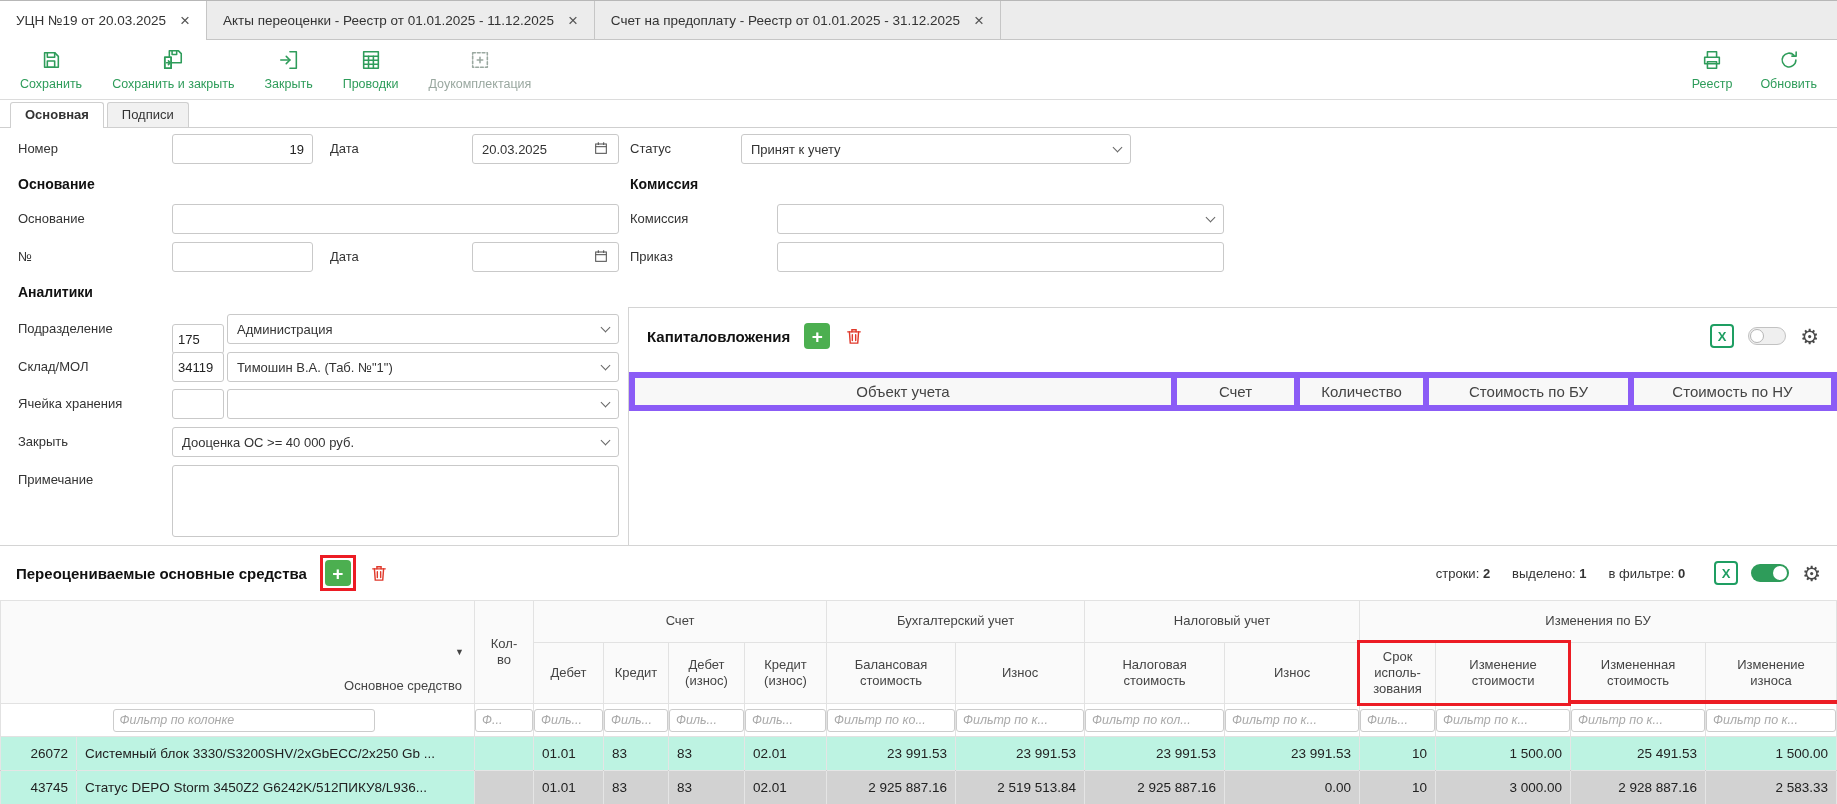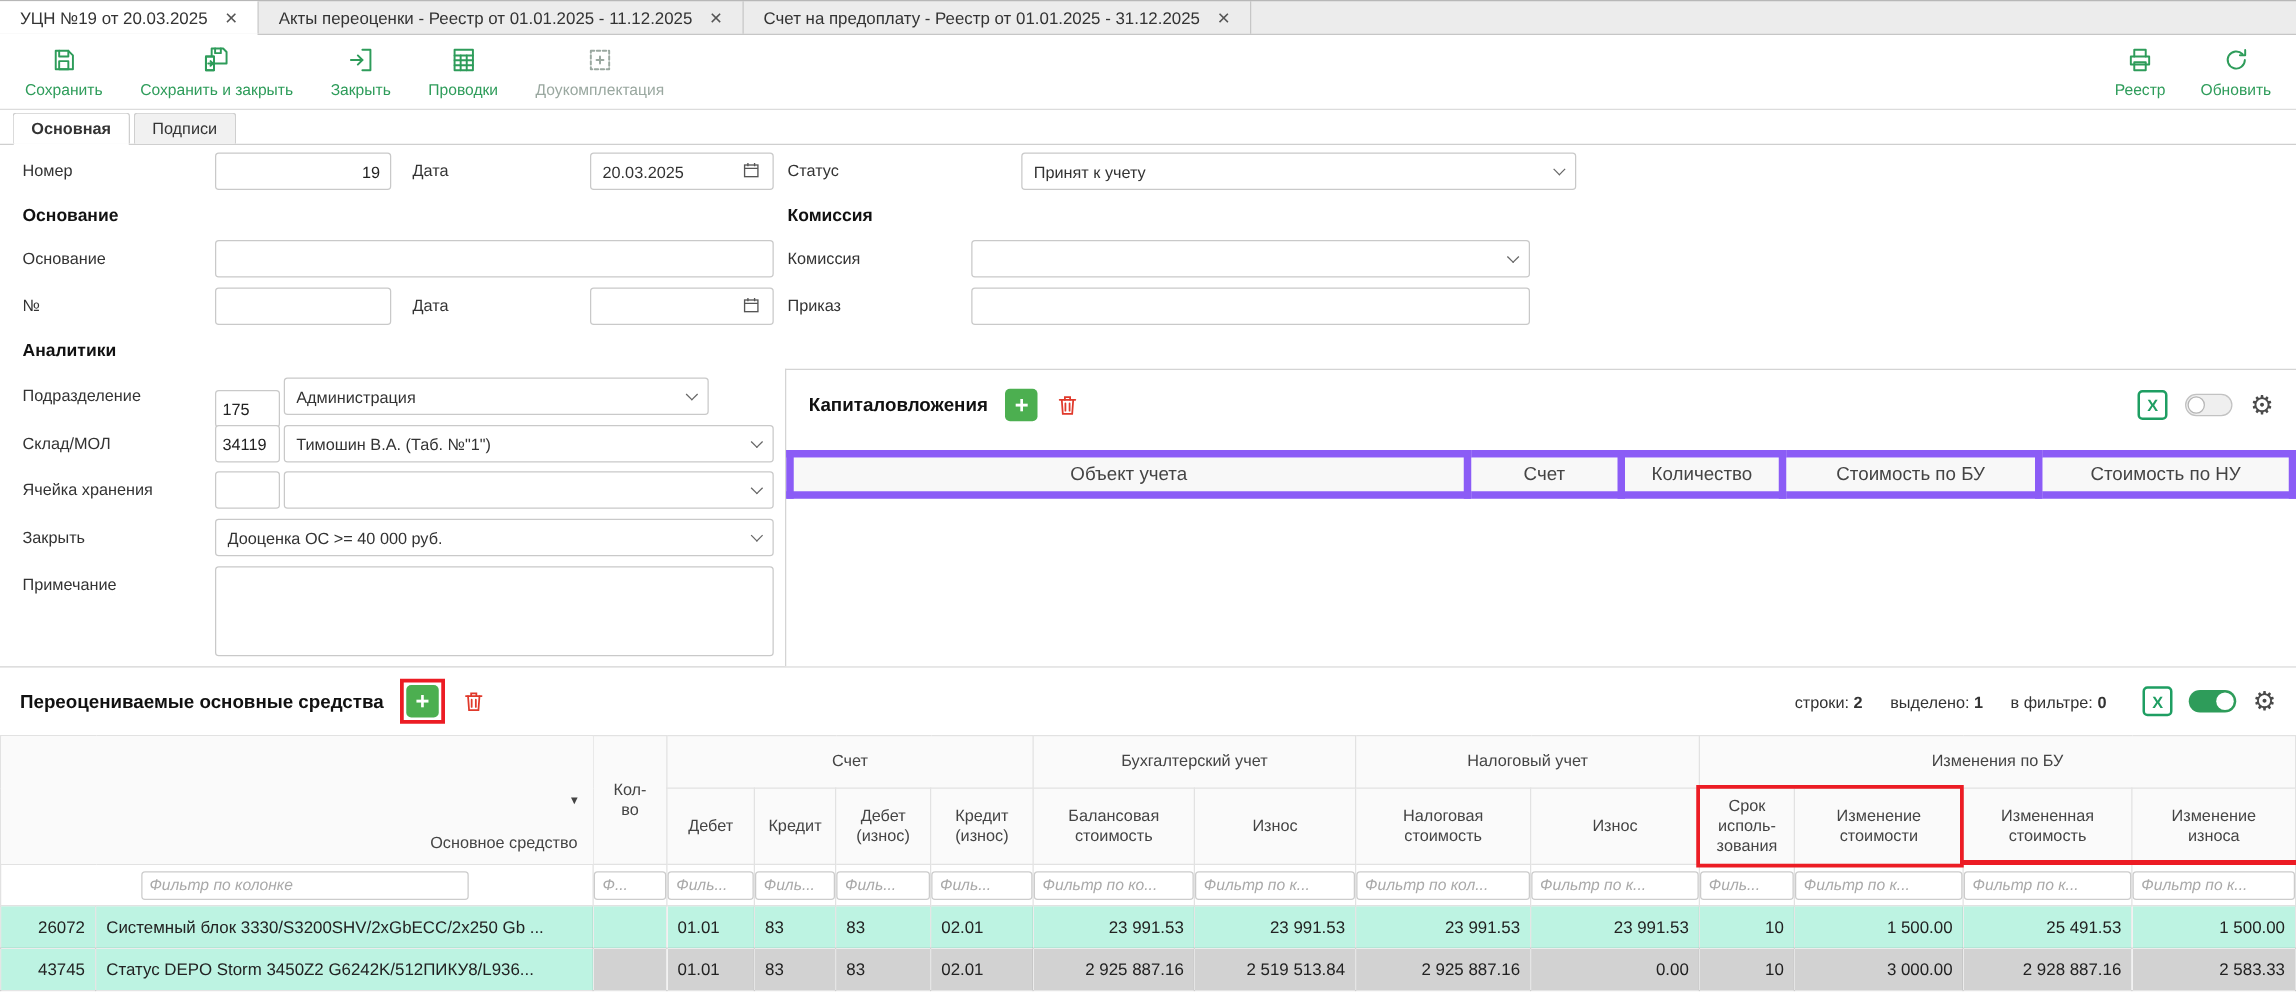--- a/index.html
+++ b/index.html
@@ -1,20 +1,20 @@
 <!DOCTYPE html>
 <html><head>
 <meta charset="utf-8">
 <style>
   *{box-sizing:border-box;margin:0;padding:0}
   html,body{width:1837px;height:804px;overflow:hidden;background:#fff;
     font-family:"Liberation Sans",sans-serif;font-size:13px;color:#333}
 
   
-  .doc-tabs{height:28px;background:#ececec;border-top:1px solid #b7b7b7;
+  .doc-tabs{height:40px;background:#ececec;border-top:1px solid #b7b7b7;
     border-bottom:1px solid #c6c6c6;display:flex;align-items:stretch}
   .doc-tab{display:flex;align-items:center;padding:0 16px;gap:14px;
     border-right:1px solid #c6c6c6;font-size:13.5px;color:#333;cursor:pointer;position:relative}
   .doc-tab.active{background:#fff}
   .doc-tab.active::after{content:"";position:absolute;left:0;right:0;bottom:-1px;height:1px;background:#fff}
   .doc-tab-close{color:#555;font-size:17px;line-height:1}
 
   
   .toolbar{height:60px;border-bottom:1px solid #dcdcdc;display:flex;align-items:center;padding:0 20px}
   .tb-left{display:flex;gap:30px;align-items:center}
@@ -208,21 +208,21 @@
     <span class="val">20.03.2025</span>
     <span class="cal">
       <svg width="16" height="16" viewBox="0 0 24 24">
           <rect x="4" y="6" width="16" height="14"></rect>
           <path d="M4 10h16"></path>
           <path d="M8 3.5v4M16 3.5v4"></path>
         </svg>
     </span>
   </div>
   <span class="flabel" style="left:630px;top:6px">Статус</span>
-  <div class="fbox" style="left:817px;top:6px;width:444px">
+  <div class="fbox" style="left:741px;top:6px;width:390px">
     <span class="val">Принят к учету</span>
     <i class="chev"></i>
   </div>
 
   <span class="fsec" style="left:18px;top:48px">Основание</span>
   <span class="fsec" style="left:630px;top:48px">Комиссия</span>
 
   <span class="flabel" style="left:18px;top:76px">Основание</span>
   <input class="finput" style="left: 172px; top: 76px; width: 447px;" value="">
   <span class="flabel" style="left:630px;top:76px">Комиссия</span>
@@ -244,21 +244,21 @@
         </svg>
     </span>
   </div>
   <span class="flabel" style="left:630px;top:114px">Приказ</span>
   <input class="finput" style="left: 777px; top: 114px; width: 447px;" value="">
 
   <span class="fsec" style="left:18px;top:156px">Аналитики</span>
 
   <span class="flabel" style="left:18px;top:186px">Подразделение</span>
   <input class="finput" style="left: 172px; top: 196px; width: 52px; padding: 0px 5px;" value="175">
-  <div class="fbox" style="left:227px;top:186px;width:340px">
+  <div class="fbox" style="left:227px;top:186px;width:392px">
     <span class="val">Администрация</span>
     <i class="chev"></i>
   </div>
 
   <span class="flabel" style="left:18px;top:224px">Склад/МОЛ</span>
   <input class="finput" style="left: 172px; top: 224px; width: 52px; padding: 0px 5px;" value="34119">
   <div class="fbox" style="left:227px;top:224px;width:392px">
     <span class="val">Тимошин В.А. (Таб. №"1")</span>
     <i class="chev"></i>
   </div>

